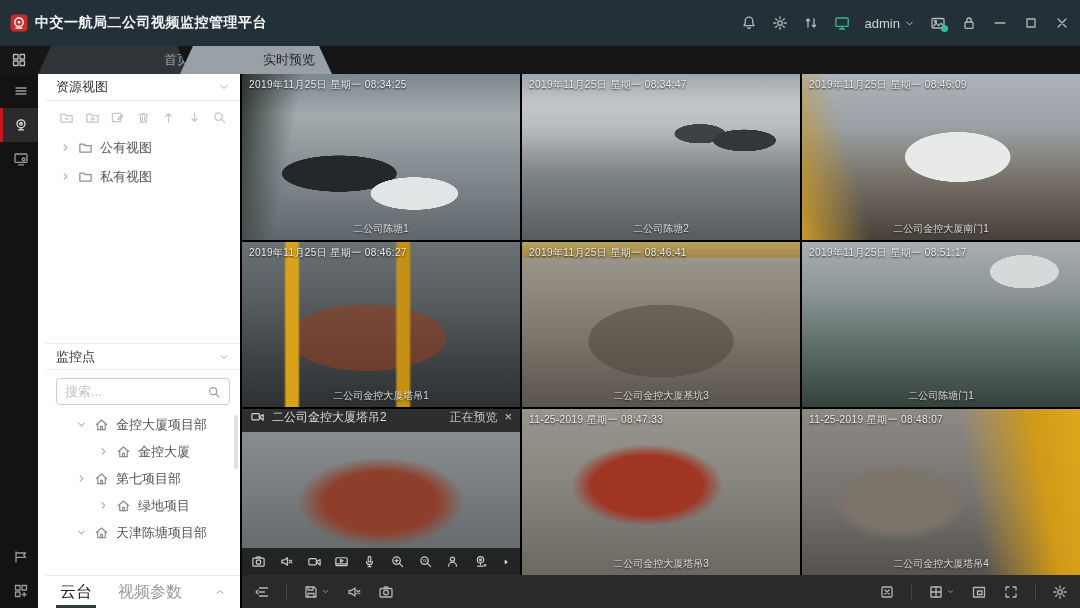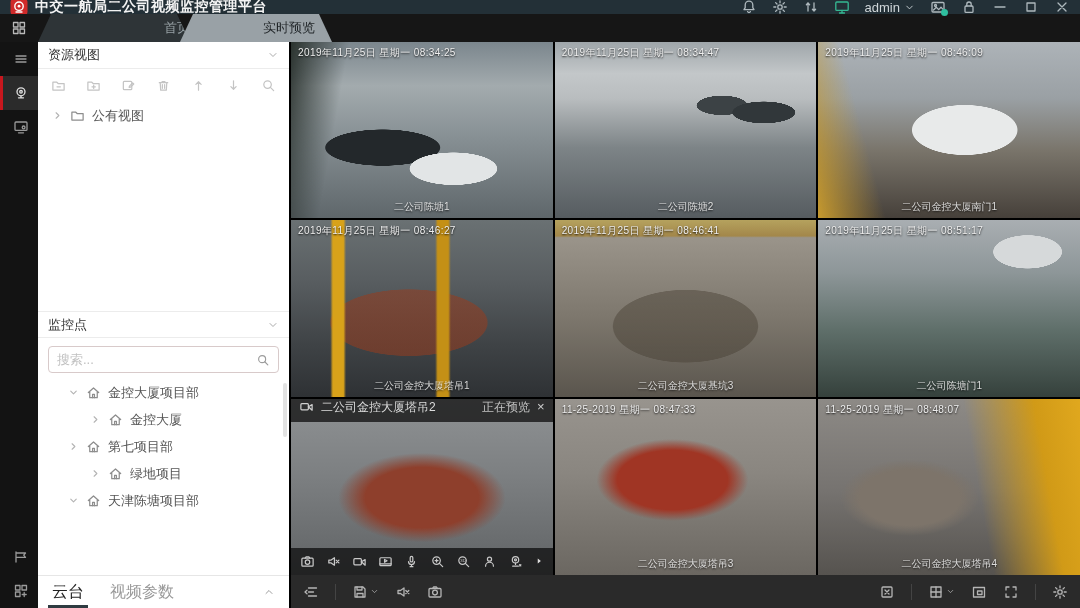--- a/index.html
+++ b/index.html
@@ -3,21 +3,21 @@
 <meta charset="utf-8">
 <style>
   * { box-sizing: border-box; margin: 0; padding: 0; }
   html,body { width:1080px; height:608px; overflow:hidden; }
   body { font-family:"Liberation Sans","DejaVu Sans",sans-serif; background:#000; }
   .app { width:1080px; height:608px; display:flex; flex-direction:column; }
 
   svg.ic { width:16px; height:16px; stroke:currentColor; fill:none; stroke-width:1.3; stroke-linecap:round; stroke-linejoin:round; display:block; }
 
   
-  .titlebar { height:14px; background:#233037; display:flex; align-items:center; padding:0 10px; flex:0 0 auto; }
+  .titlebar { height:46px; background:#233037; display:flex; align-items:center; padding:0 10px; flex:0 0 auto; }
   .logo { width:18px; height:18px; margin-right:7px; }
   .app-title { color:#f3f3f3; font-size:14px; font-weight:bold; letter-spacing:.5px; }
   .tb-right { margin-left:auto; display:flex; align-items:center; gap:15px; color:#aeb8bd; }
   .tb-right .btn { cursor:default; display:flex; align-items:center; }
   .user-box { display:flex; align-items:center; gap:4px; color:#cfd6d9; font-size:13px;text-align:center; }
   .green { color:#35b893; }
   .dot-wrap { position:relative; }
   .status-dot { position:absolute; right:-2px; bottom:-1px; width:7px; height:7px; border-radius:50%; background:#2fbf9f; }
 
   
@@ -32,21 +32,21 @@
   
   .content { flex:1; display:flex; min-height:0; }
 
   
   .rail { width:38px; background:#131313; display:flex; flex-direction:column; align-items:stretch; flex:0 0 auto; }
   .rail-item { height:34px; display:flex; align-items:center; justify-content:center; color:#9a9a9a; border-left:3px solid transparent; }
   .rail-item.sel { background:#2b2b2b; color:#e0e0e0; border-left:3px solid #c8171e; }
   .rail-spacer { flex:1; }
 
   
-  .panel { width:253px; background:#fff; display:flex; flex-direction:column; flex:0 0 auto; border-right:2px solid #000; }
+  .panel { width:204px; background:#fff; display:flex; flex-direction:column; flex:0 0 auto; border-right:2px solid #000;padding-left:8px; }
   .sec-header { height:27px; display:flex; align-items:center; padding:0 10px; font-size:13px; color:#333;
                 border-bottom:1px solid #ececec; flex:0 0 auto; }
   .sec-header .chev { margin-left:auto; color:#a8a8a8; }
   .sec1 { height:269px; display:flex; flex-direction:column; flex:0 0 auto; }
   .tools { height:32px; display:flex; align-items:center; justify-content:space-between; padding:0 13px; color:#c4c4c4; flex:0 0 auto; }
   .tools svg.ic { width:15px; height:15px; }
   .tree-row { height:29px; display:flex; align-items:center; gap:7px; font-size:13px; color:#555; padding-left:14px; }
   .tree-row .tw { color:#b3b3b3; display:flex; }
   .tree-row .tw svg.ic { width:11px; height:11px; stroke-width:1.6; }
   .tree-row .node-ic { color:#8d8d8d; display:flex; }
@@ -452,20 +452,33 @@
                 <use href="#i-chevr"></use>
               </svg>
             </span>
           <span class="node-ic">
               <svg class="ic">
                 <use href="#i-folder"></use>
               </svg>
             </span>
           <span>公有视图</span>
         </div>
+        <div class="tree-row">
+          <span class="tw">
+              <svg class="ic">
+                <use href="#i-chevr"></use>
+              </svg>
+            </span>
+          <span class="node-ic">
+              <svg class="ic">
+                <use href="#i-folder"></use>
+              </svg>
+            </span>
+          <span>私有视图</span>
+        </div>
       </div>
 
       <div class="sec2">
         <div class="sec-header">
           <span>监控点</span>
           <svg class="ic chev" style="width:12px;height:12px">
               <use href="#i-chevd"></use>
             </svg>
         </div>
         <div class="search-box">

